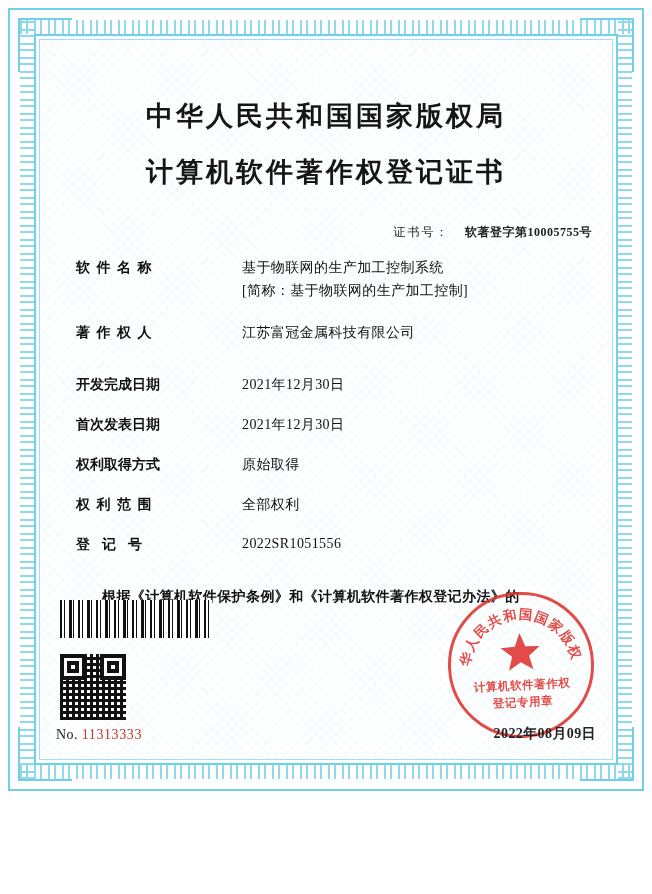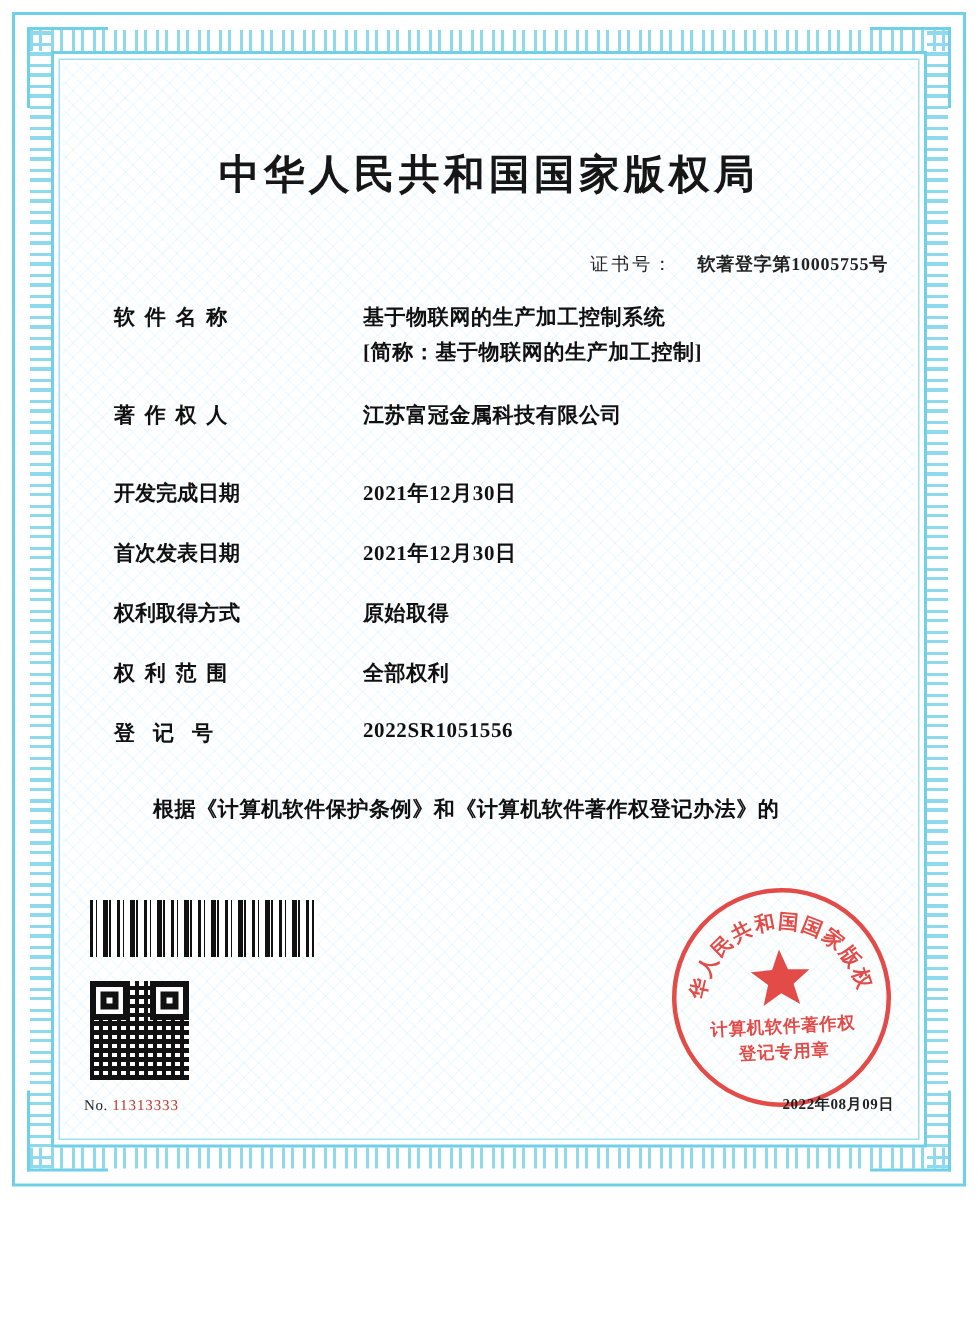--- a/index.html
+++ b/index.html
@@ -158,21 +158,21 @@
     width: 122px;
     flex: 0 0 122px;
     font-weight: bold;
     letter-spacing: 0px;
     white-space: nowrap;
   }
   .field-label.spread6 { letter-spacing: 6.5px; }
   .field-label.spread12 { letter-spacing: 12px; }
   .field-value {
     flex: 1;
-    font-weight: bold;
+    font-weight: normal;
     letter-spacing: 0.4px;
   }
   .field-value .line2,
   .field-value .line3 {
     display: block;
     margin-top: 5px;
   }
   .gap-lg { height: 30px; }
   .gap-md { height: 20px; }
 
@@ -279,21 +279,21 @@
 
   
   .footer {
     position: absolute;
     left: 56px;
     right: 56px;
     bottom: 56px;
     display: flex;
     justify-content: space-between;
     align-items: flex-end;
-    font-size: 10px;
+    font-size: 14px;
     color: #222;
   }
   .footer .no {
     letter-spacing: 0.4px;
   }
   .footer .no .num {
     color: #c0392b;
     letter-spacing: 0.6px;
   }
   .footer .date {
@@ -315,20 +315,21 @@
   <div class="corner tr"></div>
   <div class="corner bl"></div>
   <div class="corner br"></div>
   <div class="border-inner"></div>
   <div class="border-inner2"></div>
   <div class="guilloche"></div>
 
   <div class="content">
 
     <div class="title-main">中华人民共和国国家版权局</div>
+    <div class="title-sub">计算机软件著作权登记证书</div>
 
     <div class="cert-no-row">
       <span class="lbl">证书号：</span>
       <span class="val">软著登字第10005755号</span>
     </div>
 
     <div class="fields">
 
       <div class="field-row">
         <div class="field-label spread6">软件名称</div>

